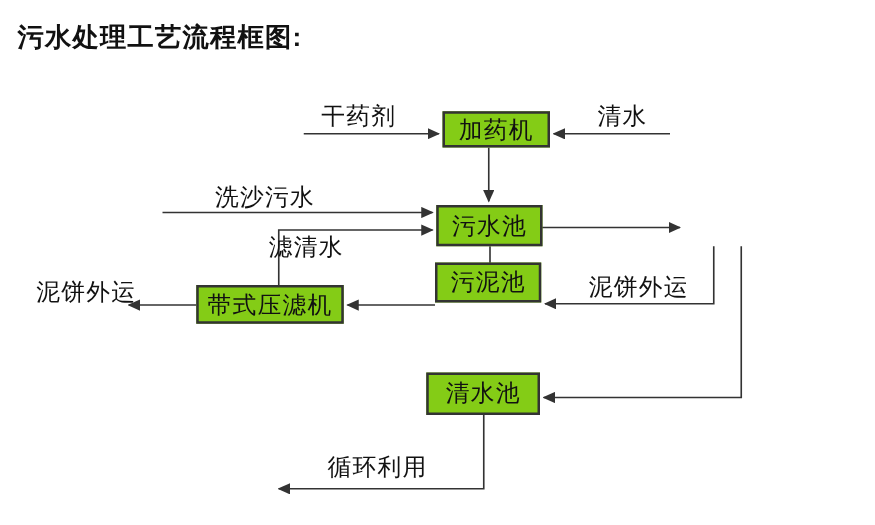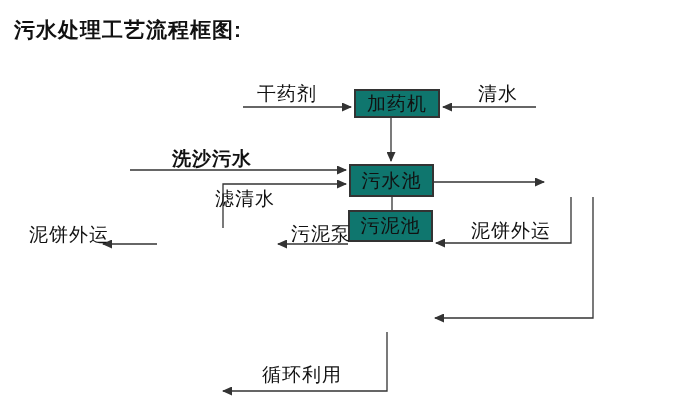--- a/index.html
+++ b/index.html
@@ -13,37 +13,37 @@
   }
   .title{
     position:absolute;left:14px;top:16px;
     font-size:21px;font-weight:bold;letter-spacing:1px;
     color:var(--text,#111111);
   }
   svg.connectors{position:absolute;left:0;top:0;}
   .node{
     position:absolute;box-sizing:border-box;
     border:2px solid var(--line,#333333);
-    background:#0f766e;
+    background:#84cc16;
     display:flex;align-items:center;justify-content:center;
     font-size:19px;letter-spacing:1px;white-space:nowrap;
   }
   .node-dosing       {left:354px;top:89px; width:86px; height:29px;}
   .node-sewage-pool  {left:349px;top:164px;width:85px; height:33px;}
   .node-tower        {left:547px;top:166px;width:133px;height:31px;}
   .node-sludge-pool  {left:348px;top:210px;width:85px; height:32px;}
   .node-belt-press   {left:157px;top:228px;width:118px;height:31px;}
   .node-clean-pool   {left:341px;top:298px;width:91px; height:34px;}
   .edge-label{
     position:absolute;font-size:19px;letter-spacing:1px;white-space:nowrap;
     color:var(--text,#111111);line-height:20px;
   }
   .lbl-dry-chemical {left:257px;top:84px;text-align:right;}
   .lbl-clean-water  {left:478px;top:84px;}
-  .lbl-sand-sewage  {left:172px;top:149px;font-weight:bold;}
+  .lbl-sand-sewage  {left:172px;top:149px;}
   .lbl-filtered     {left:215px;top:189px;}
   .lbl-sewage-pump  {left:450px;top:154px;}
   .lbl-bottom-sewage{left:471px;top:221px;}
   .lbl-sludge-pump  {left:291px;top:224px;}
   .lbl-mud-cake     {left:29px; top:225px;}
   .lbl-recycle      {left:262px;top:365px;}
 </style>
 </head>
 <body>
 
@@ -75,23 +75,28 @@
 
   <div class="node node-dosing">
     <span>加药机</span>
   </div>
   <div class="node node-sewage-pool">
     <span>污水池</span>
   </div>
   <div class="node node-sludge-pool">
     <span>污泥池</span>
   </div>
+  <div class="node node-belt-press">
+    <span>带式压滤机</span>
+  </div>
+  <div class="node node-clean-pool">
+    <span>清水池</span>
+  </div>
 
   <div class="edge-label lbl-dry-chemical">干药剂</div>
   <div class="edge-label lbl-clean-water">清水</div>
   <div class="edge-label lbl-sand-sewage">洗沙污水</div>
   <div class="edge-label lbl-filtered">滤清水</div>
   <div class="edge-label lbl-bottom-sewage">泥饼外运</div>
-  <div class="edge-label lbl-sludge-pump">污泥泵</div>
   <div class="edge-label lbl-mud-cake">泥饼外运</div>
   <div class="edge-label lbl-recycle">循环利用</div>
 
 </div>
 
 </body></html>

